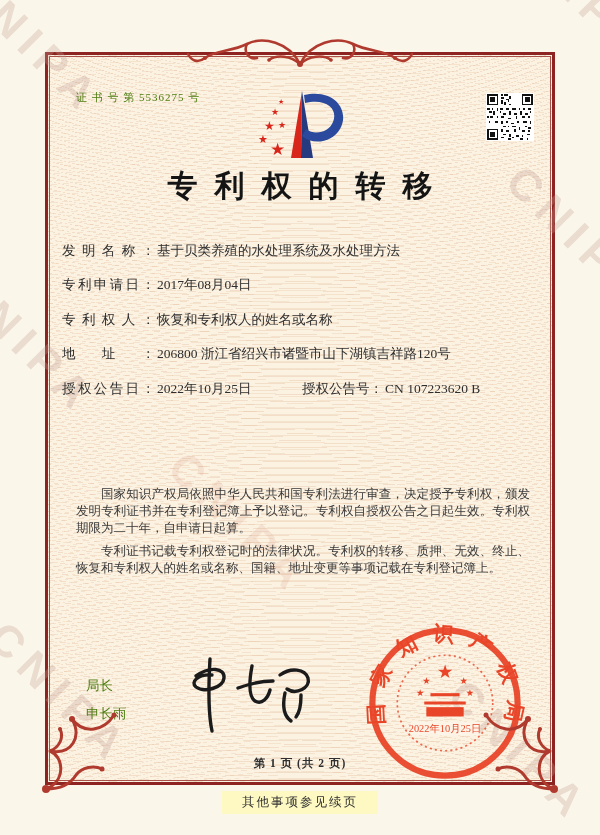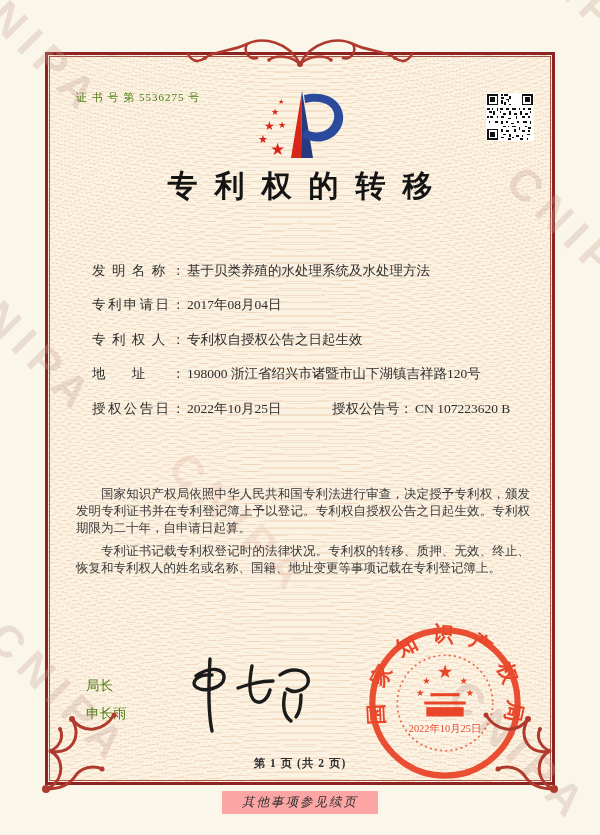--- a/index.html
+++ b/index.html
@@ -37,21 +37,21 @@
   .content{position:absolute;inset:0;z-index:2;}
 
   .cert-no{position:absolute;left:76px;top:90px;font-size:11px;color:#4d7c0f;letter-spacing:1px;}
 
   .logo{position:absolute;left:240px;top:85px;width:120px;height:80px;}
   .qr{position:absolute;left:486px;top:93px;width:46px;height:46px;background:#fff;padding:1px;}
 
   .title{position:absolute;left:0;right:0;top:166px;text-align:center;
          font-size:30px;font-weight:bold;color:#141414;letter-spacing:17px;text-indent:17px;}
 
-  .fields{position:absolute;left:92px;right:60px;top:242px;font-size:13.5px;color:#2e2e2e;margin-top:20px;}
+  .fields{position:absolute;left:62px;right:60px;top:242px;font-size:13.5px;color:#2e2e2e;}
   .frow{height:34.4px;position:relative;white-space:nowrap;}
   .flabel{display:inline-block;width:93px;text-align:justify;text-align-last:justify;color:#2e2e2e;}
   .fvalue{margin-left:2px;}
   .frow .pair2{position:absolute;left:240px;top:0;}
 
   .body-text{position:absolute;left:76px;right:70px;top:486px;font-size:12.5px;
              line-height:17.2px;color:#3a3a3a;text-align:justify;}
   .body-text p{margin:0 0 5px 0;text-indent:2em;}
 
   .officer{position:absolute;left:86px;top:672px;font-size:13.5px;color:#4d7c0f;
@@ -59,22 +59,22 @@
 
   .signature{position:absolute;left:168px;top:652px;width:150px;height:85px;}
 
   .seal{position:absolute;left:362px;top:620px;width:166px;height:166px;
         mix-blend-mode:multiply;opacity:.93;}
 
   .page-num{position:absolute;left:0;right:0;top:756px;text-align:center;
             font-size:11.5px;color:#2f2f2f;letter-spacing:1px;font-weight:bold;}
 
   .cont-note{position:absolute;left:50%;top:791px;transform:translateX(-50%);
-             background:#fca5a5;padding:3px 20px;font-size:12.5px;color:#2f2f2f;
-             letter-spacing:2px;white-space:nowrap;font-style:italic;}
+             background:#fef9c3;padding:3px 20px;font-size:12.5px;color:#2f2f2f;
+             letter-spacing:2px;white-space:nowrap;}
 </style>
 </head>
 <body>
 
 <div class="page">
 
   <div class="wm wm1">CNIPA</div>
   <div class="wm wm2">CNIPA</div>
   <div class="wm wm3">CNIPA</div>
   <div class="wm wm4">CNIPA</div>
@@ -165,24 +165,24 @@
     <div class="title">专利权的转移</div>
 
     <div class="fields">
       <div class="frow">
         <span class="flabel">发明名称：</span><span class="fvalue">基于贝类养殖的水处理系统及水处理方法</span>
       </div>
       <div class="frow">
         <span class="flabel">专利申请日：</span><span class="fvalue">2017年08月04日</span>
       </div>
       <div class="frow">
-        <span class="flabel">专利权人：</span><span class="fvalue">专利权自授权公告之日起生效</span>
-      </div>
-      <div class="frow">
-        <span class="flabel">地址：</span><span class="fvalue">198000 浙江省绍兴市诸暨市山下湖镇吉祥路120号</span>
+        <span class="flabel">专利权人：</span><span class="fvalue">恢复和专利权人的姓名或名称</span>
+      </div>
+      <div class="frow">
+        <span class="flabel">地址：</span><span class="fvalue">206800 浙江省绍兴市诸暨市山下湖镇吉祥路120号</span>
       </div>
       <div class="frow">
         <span class="flabel">授权公告日：</span><span class="fvalue">2022年10月25日</span>
         <span class="pair2">
           <span>授权公告号：</span><span class="fvalue">CN 107223620 B</span>
         </span>
       </div>
     </div>
 
     <div class="body-text">

